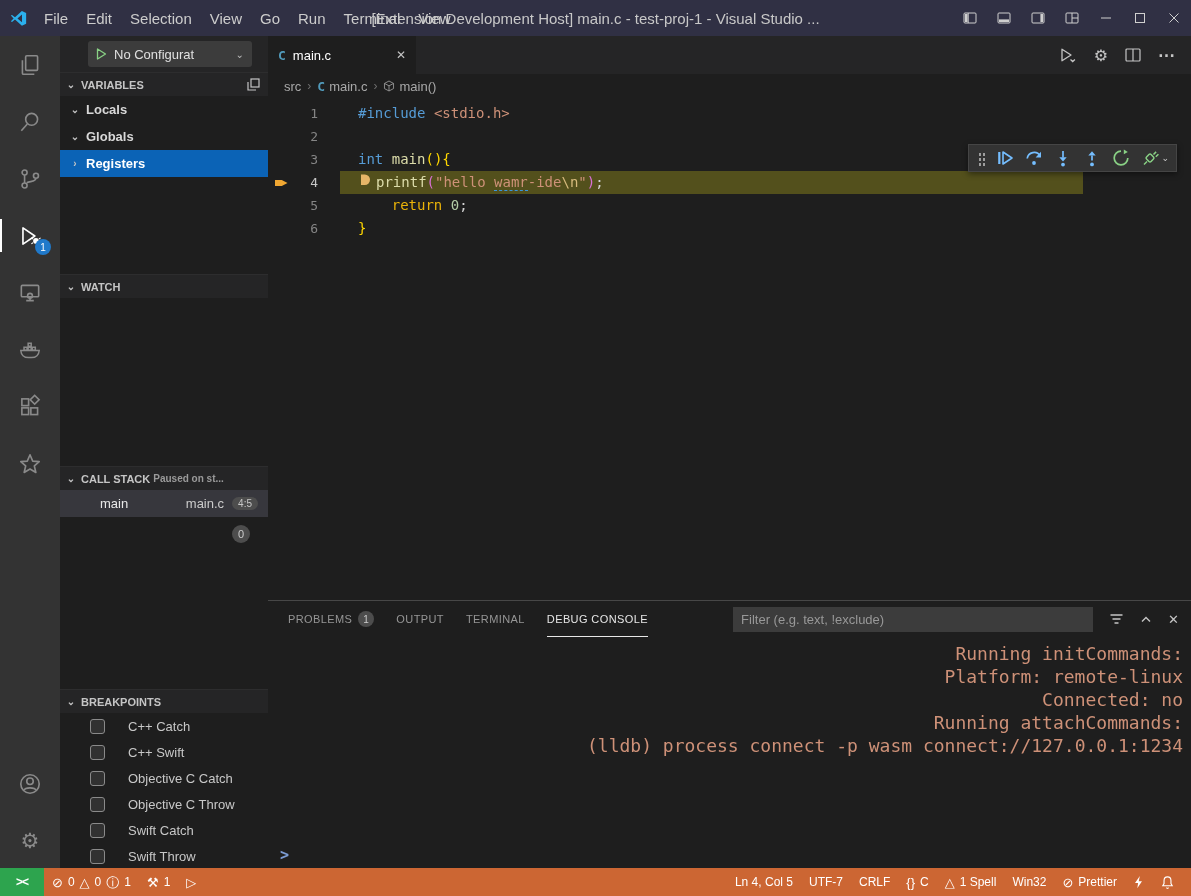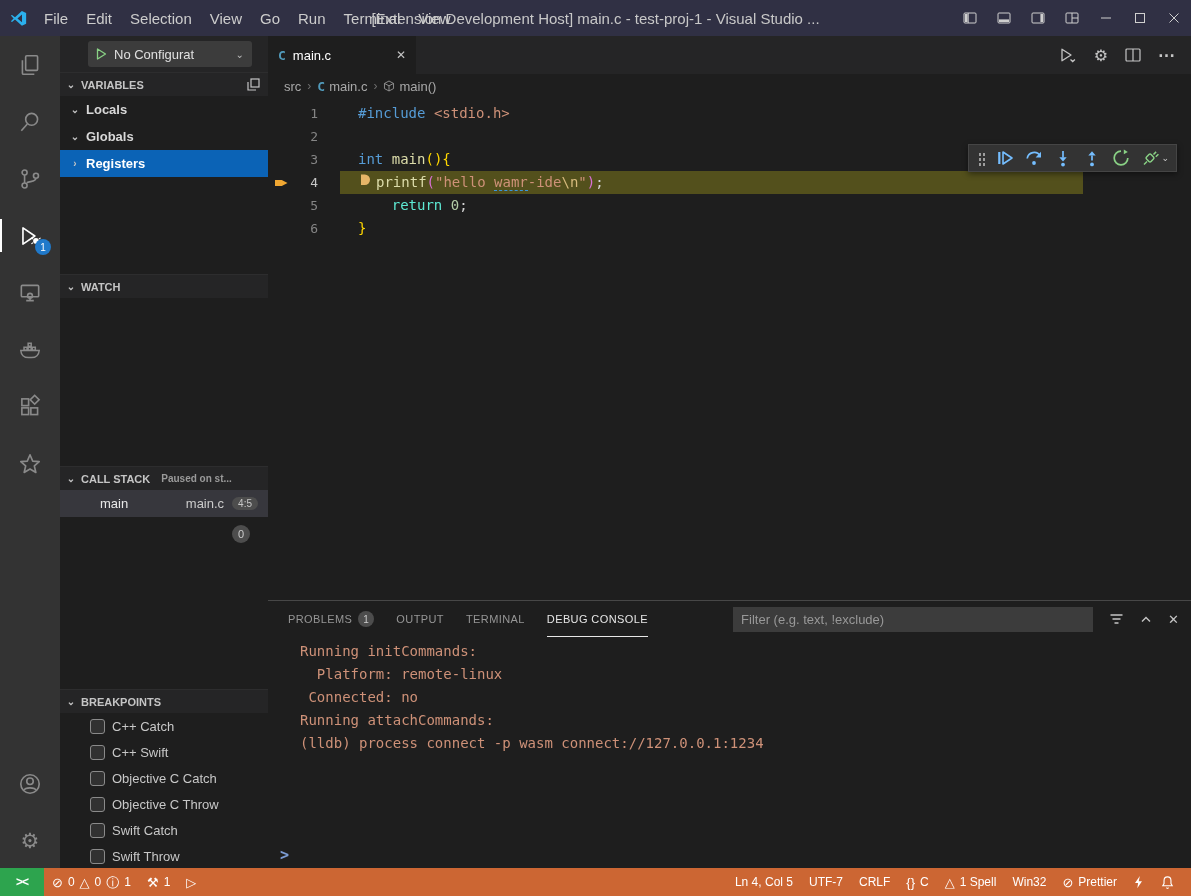--- a/index.html
+++ b/index.html
@@ -38,35 +38,35 @@
   .config-label { flex:1; white-space:nowrap; overflow:hidden; color:#e0e0e0; }
   .chev { color:#bbbbbb; font-size:10px; }
   .section { display:flex; flex-direction:column; overflow:hidden; }
   .sec-vars { height:202px; flex:none; }
   .sec-watch { height:192px; flex:none; }
   .sec-callstack { height:223px; flex:none; }
   .sec-breakpoints { flex:1; }
   .section-header { height:24px; display:flex; align-items:center; gap:3px; padding:0 8px 0 4px;
     font-size:11px; font-weight:bold; color:#c5c5c5; background:#252526; flex:none; border-top:1px solid #2d2d2e; }
   .twisty { font-size:10px; width:14px; text-align:center; color:#c5c5c5; flex:none; }
-  .section-status { font-weight:bold; font-size:10px; color:#9a9a9a; margin-left:8px;
+  .section-status { font-weight:bold; font-size:10px; color:#9a9a9a; margin-left:0;
     white-space:nowrap; overflow:hidden; }
   .hdr-action { margin-left:auto; display:flex; }
   .section-body { flex:1; background:#1e1e1e; overflow:hidden; }
   .tree-row { height:27px; display:flex; align-items:center; gap:4px; padding-left:8px;
     font-weight:bold; color:#d8d8d8; }
   .tree-row.selected { background:#0b63b6; color:#ffffff; }
   .frame-row { height:27px; display:flex; align-items:center; background:#37373d; padding:0 10px 0 40px; gap:8px; }
   .frame-fn { color:#e8e8e8; }
   .frame-file { margin-left:auto; color:#cccccc; }
   .frame-pos { background:#4d4d4d; color:#c8c8c8; font-size:10px; padding:1px 6px; border-radius:7px; }
   .cs-badge-row { display:flex; justify-content:flex-end; padding:8px 18px 0 0; }
   .cs-badge { width:18px; height:18px; border-radius:50%; background:#4d4d4d; color:#cccccc;
     font-size:11px; display:flex; align-items:center; justify-content:center; }
-  .bp-row { height:26px; display:flex; align-items:center; gap:7px; padding-left:30px; color:#c8c8c8; }
+  .bp-row { height:26px; display:flex; align-items:center; gap:23px; padding-left:30px; color:#c8c8c8; }
   .bp-check { width:15px; height:15px; background:#313131; border:1px solid #8a8a8a; border-radius:3px; flex:none; }
 
   
   .editorcol { flex:1; display:flex; flex-direction:column; min-width:0; position:relative; background:#1e1e1e; }
   .tabbar { height:38px; background:#252526; display:flex; align-items:stretch; flex:none; }
   .tab { width:148px; background:#1e1e1e; display:flex; align-items:center; gap:7px; padding:0 10px;
     color:#ffffff; font-size:13px; }
   .cicon { color:#519aba; font-weight:bold; font-family:"DejaVu Sans Mono",monospace; font-size:13px; }
   .tab-close { margin-left:auto; color:#c5c5c5; font-size:12px; }
   .tab-actions { margin-left:auto; display:flex; align-items:center; gap:17px; padding-right:16px; color:#c5c5c5; }
@@ -99,21 +99,21 @@
   .panel-tabs { display:flex; align-items:center; height:100%; }
   .ptab { margin-right:22px; font-size:11px; letter-spacing:.4px; color:#969696; height:100%;
     display:flex; align-items:center; gap:6px; }
   .ptab.active { color:#e7e7e7; box-shadow:inset 0 -1px 0 #e7e7e7; }
   .ptab-badge { min-width:16px; height:16px; border-radius:8px; background:#4d4d4d; color:#cccccc;
     font-size:10px; display:flex; align-items:center; justify-content:center; padding:0 4px; }
   .filter { margin-left:auto; width:360px; height:25px; background:#3c3c3c; border:none; outline:none;
     color:#cccccc; font-size:13px; padding:0 8px; font-family:"Liberation Sans",sans-serif; }
   .filter::placeholder { color:#989898; }
   .panel-actions { display:flex; align-items:center; gap:15px; margin-left:16px; color:#c5c5c5; }
-  .console { flex:1; padding:6px 16px 0 32px; font-family:"DejaVu Sans Mono",monospace; font-size:14px; overflow:hidden; }
+  .console { flex:1; padding:6px 8px 0 32px; font-family:"DejaVu Sans Mono",monospace; font-size:18px; overflow:hidden;text-align:right; }
   .console-line { height:23px; white-space:pre; }
   .prompt-row { height:26px; display:flex; align-items:center; padding-left:12px; flex:none; }
   .prompt { color:#7c9cd3; font-size:15px; font-weight:bold; font-family:"DejaVu Sans Mono",monospace; }
 
   
   .statusbar { height:28px; background:#cc6633; display:flex; align-items:center; color:#ffffff;
     font-size:12px; flex:none; }
   .sb-remote { width:44px; height:100%; background:#2da44e; display:flex; align-items:center;
     justify-content:center; font-weight:bold; letter-spacing:-1px; }
   .sb-item { display:flex; align-items:center; gap:5px; padding:0 8px; height:100%; white-space:nowrap; }
@@ -429,21 +429,21 @@
                 </svg>
               </div>
               <div class="ln-num">4</div>
               <div class="ln-text"><span class="marker"><svg width="15" height="15" viewBox="0 0 15 15" style="vertical-align:-2px">
                     <path d="M3 2.5h3.8a5.2 5.2 0 0 1 0 10.4H3Z" fill="#e5b567"></path>
                   </svg></span><span class="tok" style="color: rgb(220, 220, 170);">printf</span><span class="tok" style="color: rgb(218, 112, 214);">(</span><span class="tok" style="color: rgb(206, 145, 120);">"hello </span><span class="tok squiggle" style="color: rgb(206, 145, 120);">wamr</span><span class="tok" style="color: rgb(206, 145, 120);">-ide</span><span class="tok" style="color: rgb(215, 186, 125);">\n</span><span class="tok" style="color: rgb(206, 145, 120);">"</span><span class="tok" style="color: rgb(218, 112, 214);">)</span><span class="tok" style="color: rgb(212, 212, 212);">;</span></div>
             </div>
             <div class="code-line">
               <div class="ln-margin"></div>
               <div class="ln-num">5</div>
-              <div class="ln-text"><span class="tok">    </span><span class="tok" style="color: #5eead4;">return</span><span class="tok"> </span><span class="tok" style="color: rgb(181, 206, 168);">0</span><span class="tok" style="color: rgb(212, 212, 212);">;</span></div>
+              <div class="ln-text"><span class="tok">    </span><span class="tok" style="color: #eab308;">return</span><span class="tok"> </span><span class="tok" style="color: rgb(181, 206, 168);">0</span><span class="tok" style="color: rgb(212, 212, 212);">;</span></div>
             </div>
             <div class="code-line">
               <div class="ln-margin"></div>
               <div class="ln-num">6</div>
               <div class="ln-text"><span class="tok" style="color: rgb(255, 215, 0);">}</span></div>
             </div>
           </div>
         <div class="debug-toolbar">
           <span class="grip"></span>
           <span class="dt-btn">

